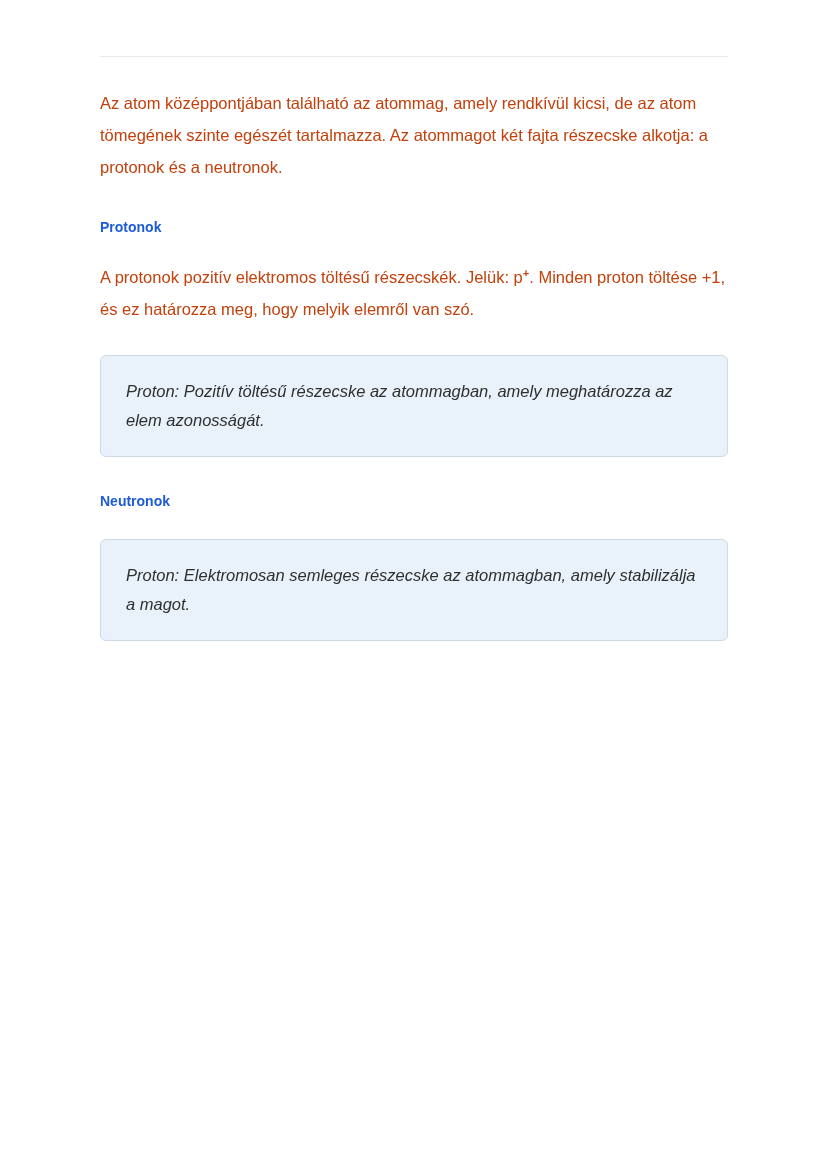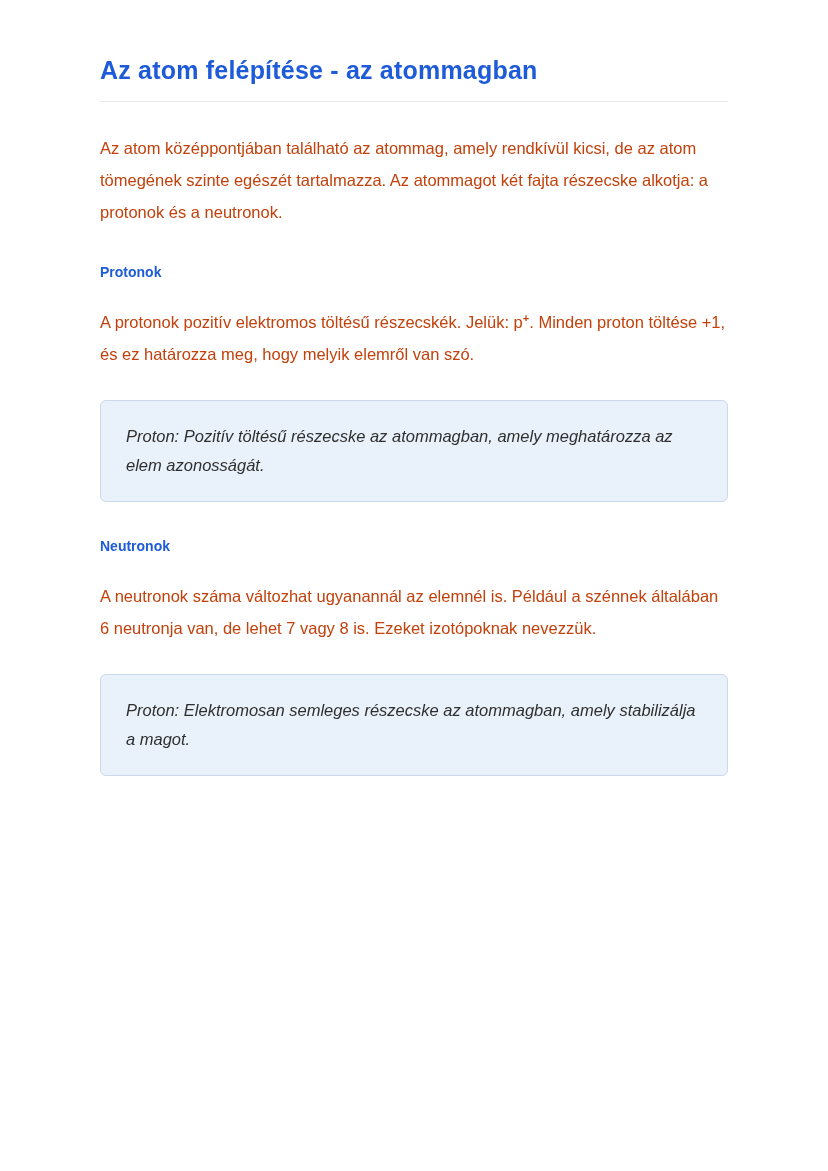--- a/index.html
+++ b/index.html
@@ -59,36 +59,34 @@
     font-size: 11px;
     font-weight: 700;
     line-height: 0;
   }
 </style>
 </head>
 <body>
 
 <div class="page">
 
-  <h1 class="doc-title">Az atom felépítése - az atommagban</h1>
   <hr class="divider">
 
   <p class="para">Az atom középpontjában található az atommag, amely rendkívül kicsi, de az atom tömegének szinte egészét tartalmazza. Az atommagot két fajta részecske alkotja: a protonok és a neutronok.</p>
 
   <h2 class="section-heading">Protonok</h2>
 
   <p class="para"><span>A protonok pozitív elektromos töltésű részecskék. Jelük: p</span><sup class="symbol-sup">+</sup><span>. Minden proton töltése +1, és ez határozza meg, hogy melyik elemről van szó.</span></p>
 
 
   <div class="callout">
     <p class="para">Proton: Pozitív töltésű részecske az atommagban, amely meghatározza az elem azonosságát.</p>
   </div>
 
   <h2 class="section-heading">Neutronok</h2>
 
 
-  <p class="para">A neutronok száma változhat ugyanannál az elemnél is. Például a szénnek általában 6 neutronja van, de lehet 7 vagy 8 is. Ezeket izotópoknak nevezzük.</p>
 
   <div class="callout">
     <p class="para">Proton: Elektromosan semleges részecske az atommagban, amely stabilizálja a magot.</p>
   </div>
 
 </div>
 
 </body></html>

